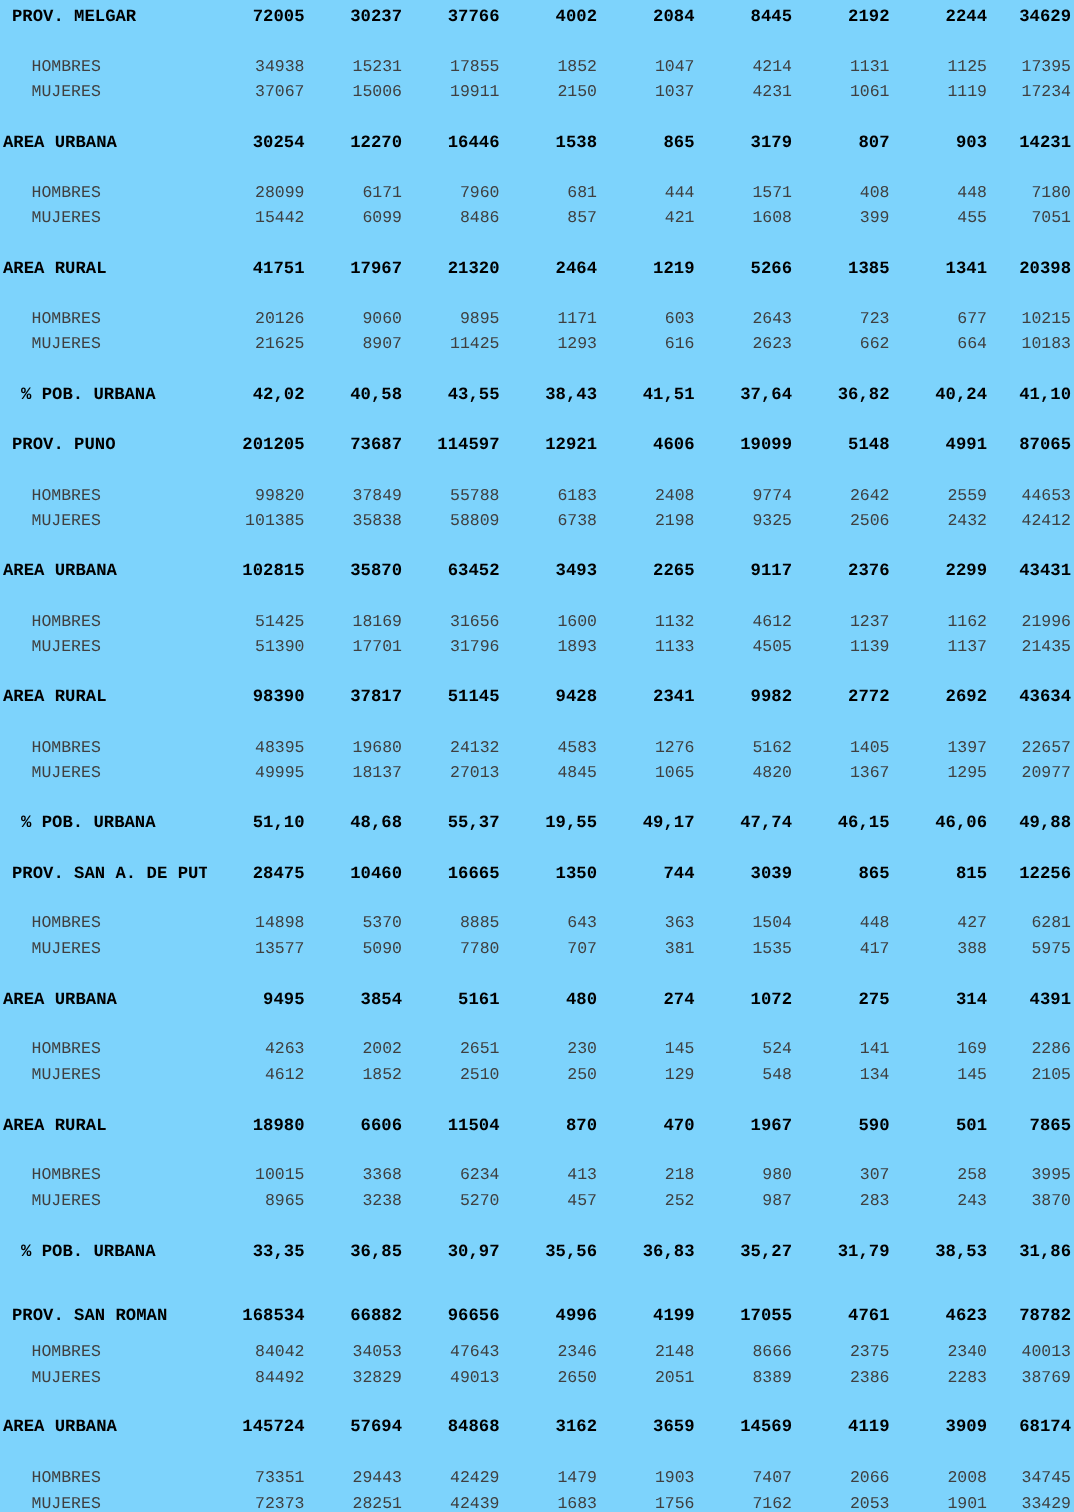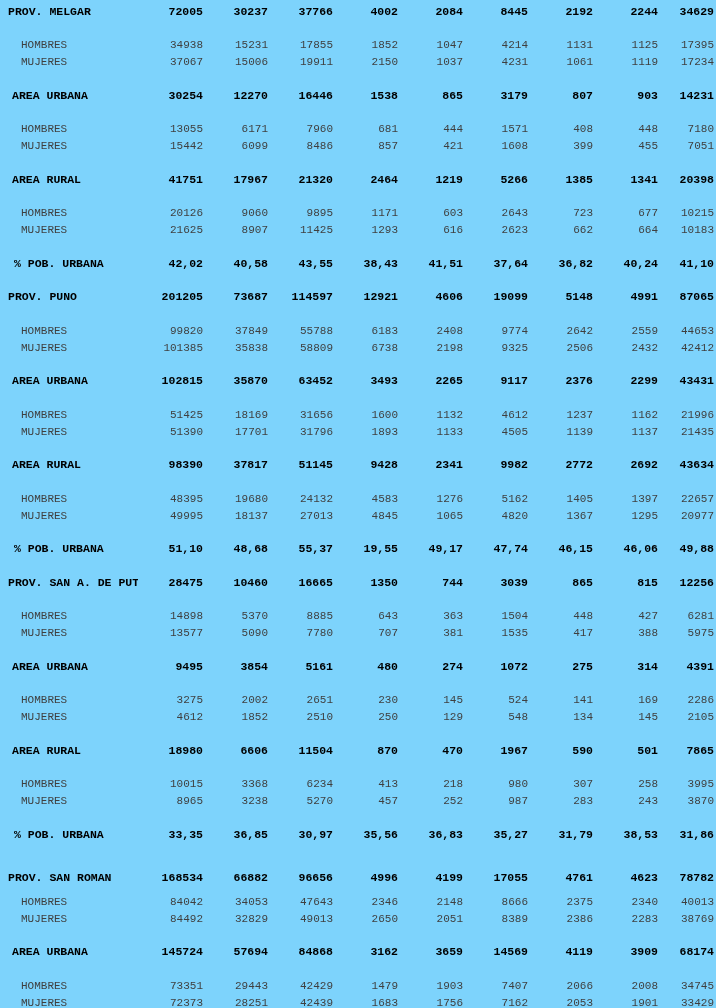--- a/index.html
+++ b/index.html
@@ -46,21 +46,21 @@
     color: #000000;
     font-size: 11.5px;
   }
   .row.sub {
     font-weight: normal;
     color: #3f3f3f;
     font-size: 11px;
     align-items: flex-end;
   }
   .row.prov .label { padding-left: 8px; }
-  .row.area .label { padding-left: 12px; }
+  .row.area .label { padding-left: 2px; }
   .row.pct  .label { padding-left: 14px; }
   .row.sub  .label { padding-left: 21px; }
 </style>
 </head>
 <body>
 
 <div id="page">
   <div id="table-root">
       <div class="row prov" style="top: 4.5px;">
         <span class="label">PROV. MELGAR</span>
@@ -105,21 +105,21 @@
         <span class="cell">16446</span>
         <span class="cell">1538</span>
         <span class="cell">865</span>
         <span class="cell">3179</span>
         <span class="cell">807</span>
         <span class="cell">903</span>
         <span class="cell">14231</span>
       </div>
       <div class="row sub" style="top: 122.1px;">
         <span class="label">HOMBRES</span>
-        <span class="cell">13055</span>
+        <span class="cell">28099</span>
         <span class="cell">6171</span>
         <span class="cell">7960</span>
         <span class="cell">681</span>
         <span class="cell">444</span>
         <span class="cell">1571</span>
         <span class="cell">408</span>
         <span class="cell">448</span>
         <span class="cell">7180</span>
       </div>
       <div class="row sub" style="top: 138.9px;">
@@ -345,21 +345,21 @@
         <span class="cell">5161</span>
         <span class="cell">480</span>
         <span class="cell">274</span>
         <span class="cell">1072</span>
         <span class="cell">275</span>
         <span class="cell">314</span>
         <span class="cell">4391</span>
       </div>
       <div class="row sub" style="top: 693.3px;">
         <span class="label">HOMBRES</span>
-        <span class="cell">3275</span>
+        <span class="cell">4263</span>
         <span class="cell">2002</span>
         <span class="cell">2651</span>
         <span class="cell">230</span>
         <span class="cell">145</span>
         <span class="cell">524</span>
         <span class="cell">141</span>
         <span class="cell">169</span>
         <span class="cell">2286</span>
       </div>
       <div class="row sub" style="top: 710.1px;">

